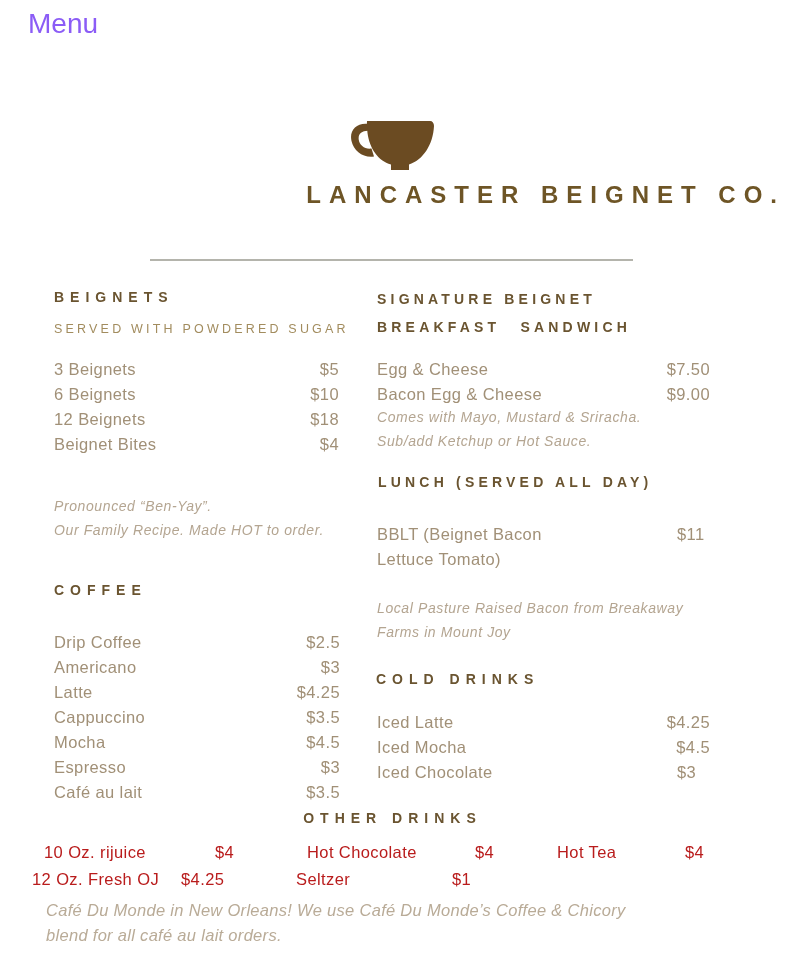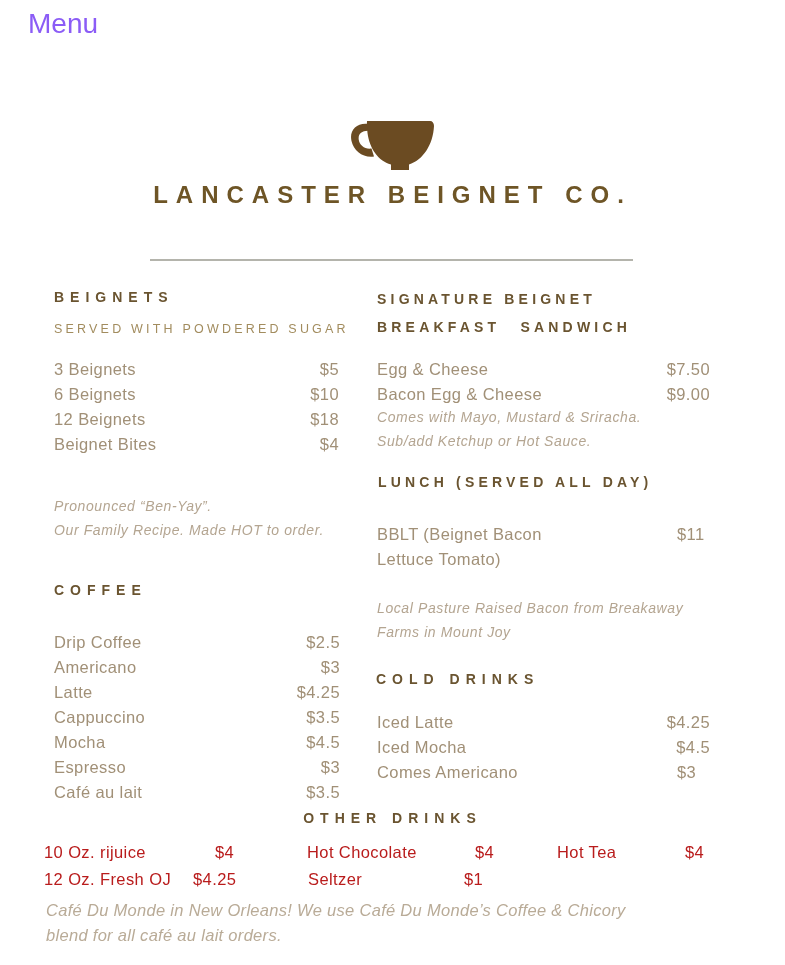--- a/index.html
+++ b/index.html
@@ -10,21 +10,21 @@
     position: relative;
     overflow: hidden;
   }
   .abs { position: absolute; }
 
   .page-title { left: 28px; top: 8px; font-size: 28px; color: #8b5cf6; }
 
   .logo { left: 350px; top: 121px; width: 84px; height: 58px; }
 
   .brand-name {
-    left: 0; top: 181px; width: 785px; text-align: center;
+    left: 0; top: 181px; width: 785px; text-align: right;
     font-size: 24px; font-weight: 700; letter-spacing: 8px;
     color: #6e5526; white-space: nowrap;
   }
 
   .divider { left: 150px; top: 259px; width: 483px; height: 2px; background: #b4b4ac; }
 
   .sec-h {
     font-size: 14px; font-weight: 700; color: #6a5430;
     letter-spacing: 6px; white-space: nowrap;
   }
@@ -182,37 +182,37 @@
   <div class="abs" style="left:377px;top:710px;width:333px">
     <div class="row-r">
         <span class="nm">Iced Latte</span>
         <span>$4.25</span>
       </div>
     <div class="row-r">
         <span class="nm">Iced Mocha</span>
         <span>$4.5</span>
       </div>
     <div class="row-r">
-        <span class="nm">Comes Americano</span>
+        <span class="nm">Iced Chocolate</span>
         <span>$3</span>
       </div>
   </div>
 
   <div class="abs sec-h center-h">OTHER DRINKS</div>
 
   <div class="abs od-row" style="left:44px;top:843px">
     <span class="od1-n1">10 Oz. rijuice</span>
     <span class="od1-p1">$4</span>
     <span class="od1-n2">Hot Chocolate</span>
     <span class="od1-p2">$4</span>
     <span class="od1-n3">Hot Tea</span>
     <span>$4</span>
   </div>
 
-  <div class="abs od-row" style="left:44px;top:870px">
+  <div class="abs od-row" style="left:32px;top:870px">
     <span class="od2-n1">12 Oz. Fresh OJ</span>
     <span class="od2-p1">$4.25</span>
     <span class="od2-n2">Seltzer</span>
     <span>$1</span>
   </div>
 
   <div class="abs footer" style="left:46px;top:898px">
     <div>Café Du Monde in New Orleans! We use Café Du Monde’s Coffee &amp; Chicory</div>
     <div>blend for all café au lait orders.</div>
   </div>

